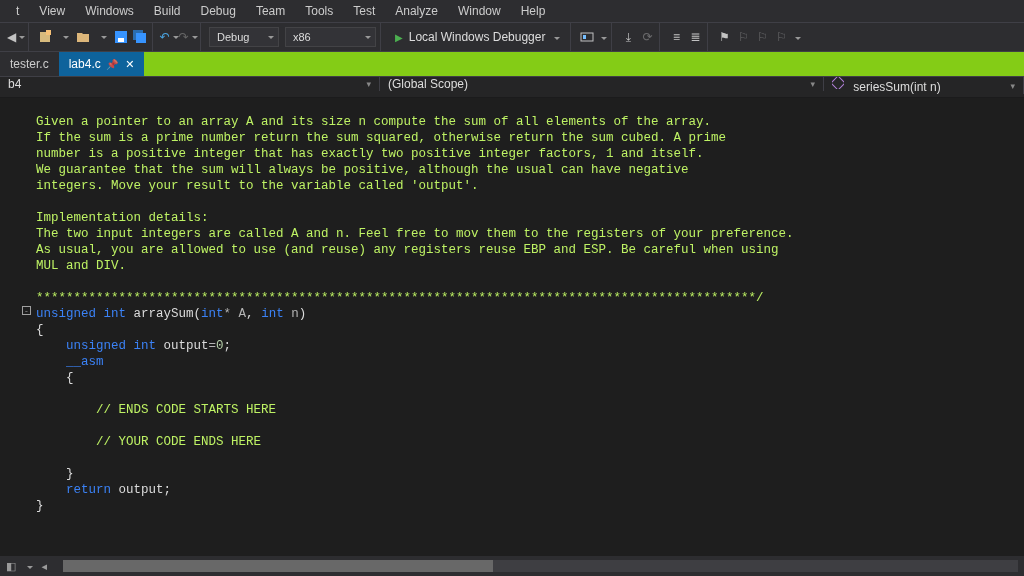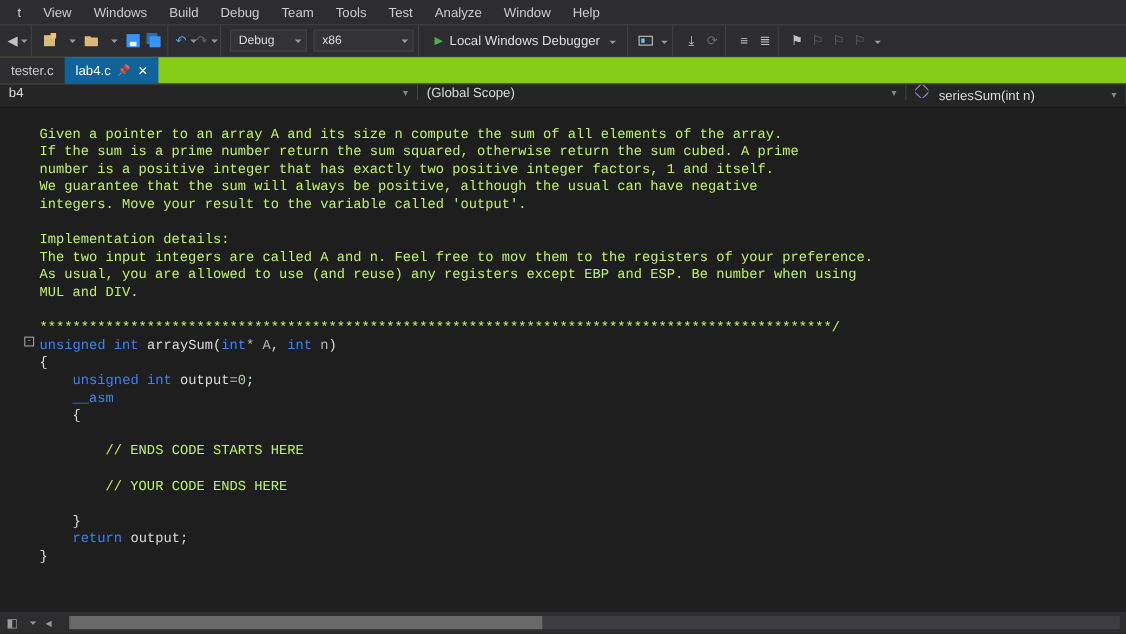--- a/index.html
+++ b/index.html
@@ -272,21 +272,21 @@
   <div class="outline-col"></div>
   <div class="code">
 <span class="c-green">Given a pointer to an array A and its size n compute the sum of all elements of the array.</span>
 <span class="c-green">If the sum is a prime number return the sum squared, otherwise return the sum cubed. A prime</span>
 <span class="c-green">number is a positive integer that has exactly two positive integer factors, 1 and itself.</span>
 <span class="c-green">We guarantee that the sum will always be positive, although the usual can have negative</span>
 <span class="c-green">integers. Move your result to the variable called 'output'.</span>
 <span class="c-green"></span>
 <span class="c-green">Implementation details:</span>
 <span class="c-green">The two input integers are called A and n. Feel free to mov them to the registers of your preference.</span>
-<span class="c-green">As usual, you are allowed to use (and reuse) any registers except EBP and ESP. Be number when using</span>
+<span class="c-green">As usual, you are allowed to use (and reuse) any registers reuse EBP and ESP. Be careful when using</span>
 <span class="c-green">MUL and DIV.</span>
 <span class="c-green"></span>
 <span class="c-green">************************************************************************************************/</span>
 <span style="position:relative"><span class="fold">-</span><span class="c-key">unsigned</span><span class="c-key"> int</span><span class="c-white"> arraySum</span><span class="c-white">(</span><span class="c-key">int</span><span class="c-gray">*</span><span class="c-gray"> A</span><span class="c-white">, </span><span class="c-key">int</span><span class="c-gray"> n</span><span class="c-white">)</span></span>
 <span class="c-white">{</span>
     <span class="c-key">unsigned</span><span class="c-key"> int</span><span class="c-white"> output</span><span class="c-gray">=</span><span class="c-num">0</span><span class="c-white">;</span>
     <span class="c-key">__asm</span>
     <span class="c-white">{</span>
 
         <span class="c-green">// ENDS CODE STARTS HERE</span>

